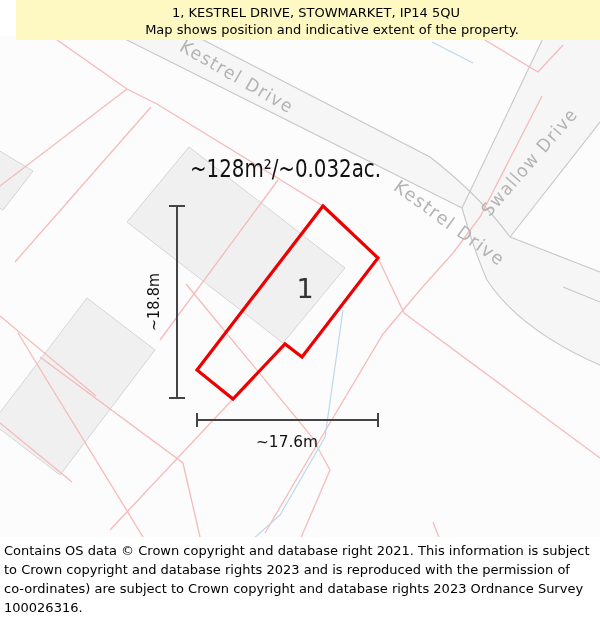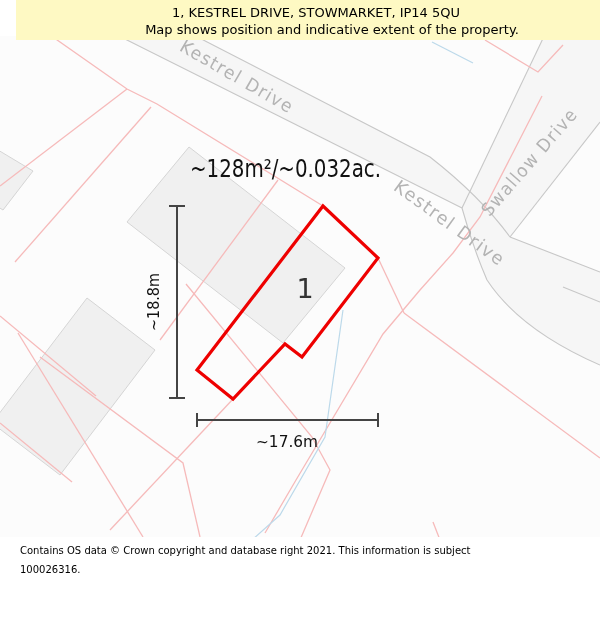--- a/index.html
+++ b/index.html
@@ -8,21 +8,21 @@
   
   #header{position:absolute;top:0;left:16px;width:600px;height:40px;background:#fef9c3;
           text-align:center;z-index:3;}
   #title{font-size:13px;color:#000;padding-top:4px;line-height:17px;white-space:nowrap;}
   #subtitle{font-size:13px;color:#000;line-height:17px;white-space:nowrap;padding-left:32px;}
   
   #map{position:absolute;top:36px;left:0;width:600px;height:501px;z-index:1;}
   
   #footer{position:absolute;top:537px;left:0;width:600px;height:88px;background:#fff;
           z-index:3;padding-top:4px;}
-  .fline{font-size:10px;color:#000;line-height:19px;padding-left:20px;white-space:nowrap;}
+  .fline{font-size:13px;color:#000;line-height:19px;padding-left:4px;white-space:nowrap;}
   svg text{font-family:"DejaVu Sans","Liberation Sans",sans-serif;}
   .roadlabel{fill:#b3b3b3;font-size:18px;letter-spacing:1.5px;}
 </style>
 </head>
 <body>
 
 <div id="page">
 
   <div id="header">
     <div id="title">1, KESTREL DRIVE, STOWMARKET, IP14 5QU</div>
@@ -96,16 +96,18 @@
       <path d="M 197,420 L 378,420"></path>
       <path d="M 197,413 L 197,427"></path>
       <path d="M 378,413 L 378,427"></path>
     </g>
     <text transform="translate(159,302) rotate(-90)" text-anchor="middle" font-size="16" fill="#111" textLength="58" lengthAdjust="spacingAndGlyphs">~18.8m</text>
     <text x="287" y="447" text-anchor="middle" font-size="16" fill="#111" textLength="62" lengthAdjust="spacingAndGlyphs">~17.6m</text>
   </svg>
 
   <div id="footer">
     <div class="fline">Contains OS data © Crown copyright and database right 2021. This information is subject</div>
+    <div class="fline">to Crown copyright and database rights 2023 and is reproduced with the permission of</div>
+    <div class="fline">co-ordinates) are subject to Crown copyright and database rights 2023 Ordnance Survey</div>
     <div class="fline">100026316.</div>
   </div>
 
 </div>
 
 </body></html>

